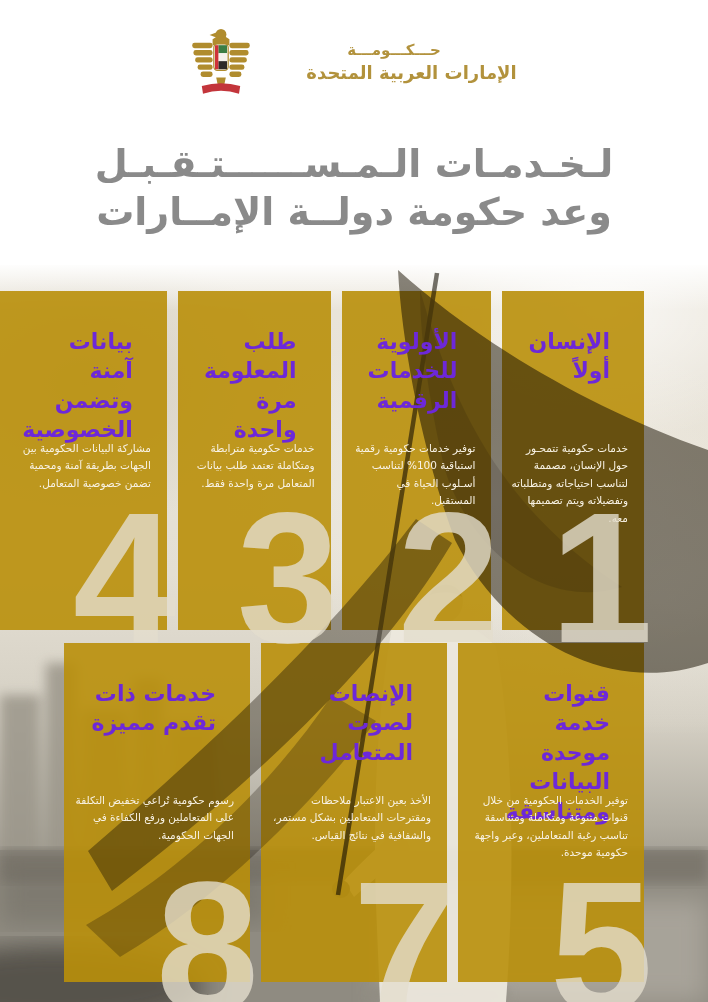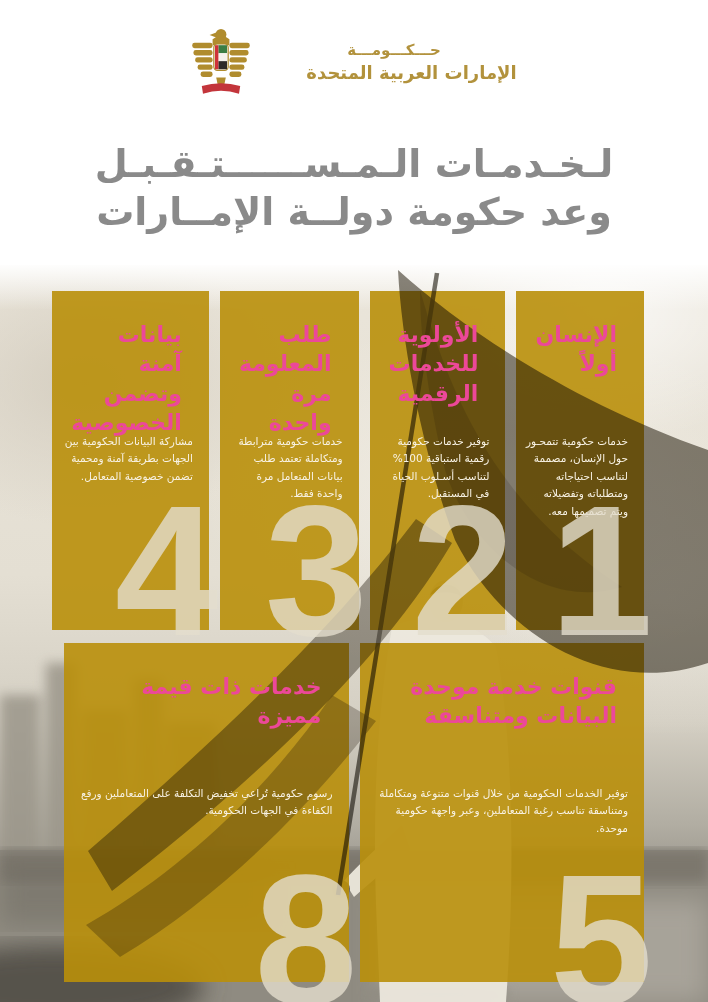--- a/index.html
+++ b/index.html
@@ -40,22 +40,22 @@
     color:#8a8a8a;font-weight:bold;font-size:38px;line-height:1.26;white-space:nowrap;
   }
   .title span{display:block;}
   
   .row{position:absolute;left:64px;right:64px;display:flex;gap:11px;}
   .row1{top:291px;height:339px;}
   .row2{top:643px;height:339px;}
   .card{flex:1 1 0;position:relative;background:rgba(185,143,10,0.9);}
   .cardInner{position:relative;z-index:5;height:100%;}
   .cardTitle{
-    margin:11px;padding:18px 16px 0 8px;font-size:22px;font-weight:bold;
-    color:#ec4899;line-height:1.34;text-align:right;
+    margin:18px;padding:18px 16px 0 8px;font-size:22px;font-weight:bold;
+    color:#6d28d9;line-height:1.34;text-align:right;
   }
   .cardBody{
     position:absolute;top:131px;right:16px;left:9px;margin:0;
     font-size:10.5px;line-height:1.66;color:#f8f2e4;
   }
   .cardNum{
     position:absolute;bottom:3px;right:-3px;direction:ltr;
     font-family:"Liberation Sans",sans-serif;font-weight:bold;
     font-size:185px;line-height:0.72;letter-spacing:-6px;
     color:rgba(227,221,205,0.8);
@@ -175,21 +175,28 @@
   <div class="row row2">
     <div class="card">
       <div class="cardInner">
         <h2 class="cardTitle">قنوات خدمة موحدة البيانات ومتناسقة</h2>
         <p class="cardBody">توفير الخدمات الحكومية من خلال قنوات متنوعة ومتكاملة ومتناسقة تناسب رغبة المتعاملين، وعبر واجهة حكومية موحدة.</p>
         <div class="cardNum">5</div>
       </div>
     </div>
     <div class="card">
       <div class="cardInner">
-        <h2 class="cardTitle">خدمات ذات قيمة مميزة</h2>
+        <h2 class="cardTitle">الإنصات لصوت المتعامل</h2>
+        <p class="cardBody">الأخذ بعين الاعتبار ملاحظات ومقترحات المتعاملين بشكل مستمر، والشفافية في نتائج القياس.</p>
+        <div class="cardNum">7</div>
+      </div>
+    </div>
+    <div class="card">
+      <div class="cardInner">
+        <h2 class="cardTitle">خدمات ذات تقدم مميزة</h2>
         <p class="cardBody">رسوم حكومية تُراعي تخفيض التكلفة على المتعاملين ورفع الكفاءة في الجهات الحكومية.</p>
         <div class="cardNum">8</div>
       </div>
     </div>
   </div>
 
   <div class="flagLayer">
     <svg viewBox="0 0 708 737" width="708" height="737" preserveAspectRatio="none" aria-hidden="true">
       <path d="M398,5 C470,70 580,140 708,185 L708,398 C610,432 505,375 455,275 C425,195 402,85 398,5 Z" fill="#8a867d"></path>
       <path d="M420,25 C450,130 495,240 622,322 C545,346 470,285 445,205 C432,150 420,80 420,25 Z" fill="#6f6b62" opacity="0.6"></path>

